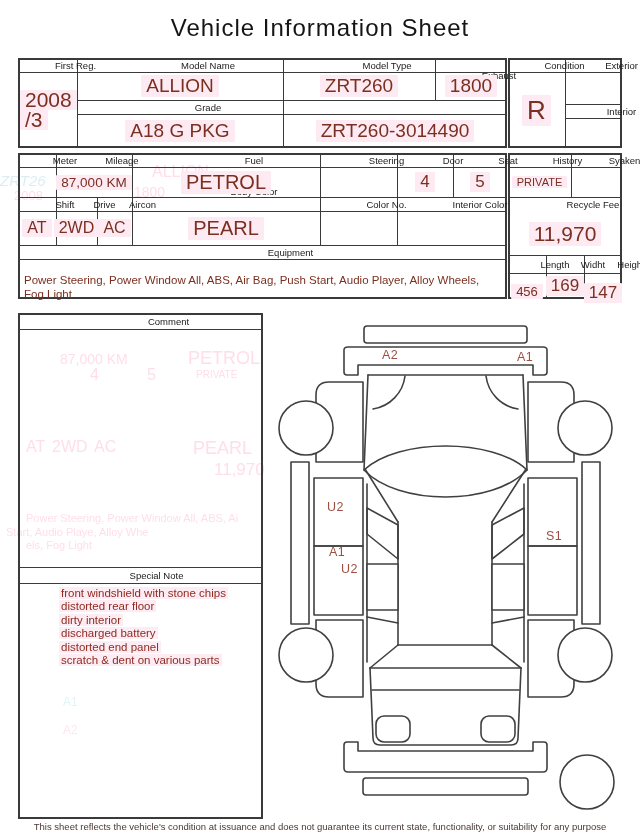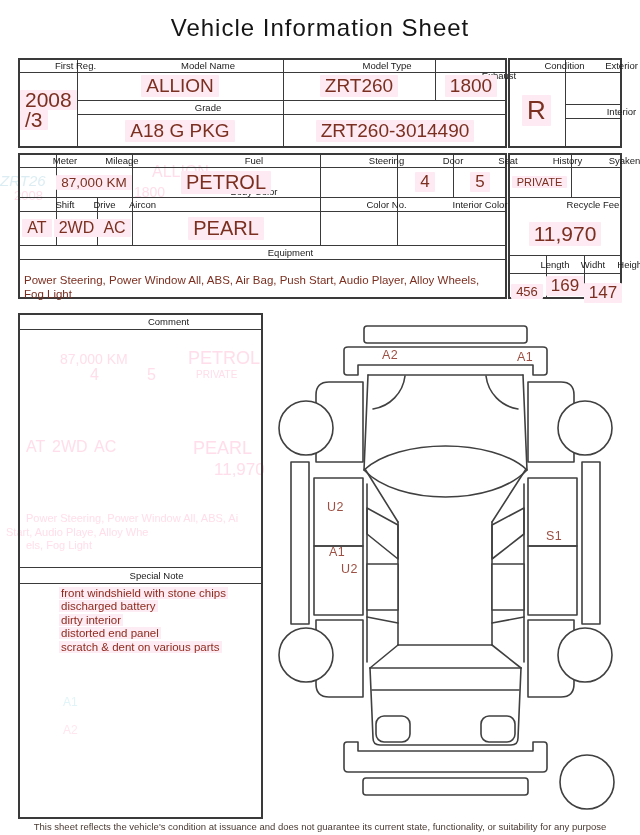--- a/index.html
+++ b/index.html
@@ -192,22 +192,23 @@
 
   <div class="box" style="left:18px;top:313px;width:245px;height:506px"></div>
   <div class="hl" style="left:18px;top:329px;width:245px"></div>
   <div class="hl" style="left:18px;top:567px;width:245px"></div>
   <div class="hl" style="left:18px;top:583px;width:245px"></div>
   <div class="lab" style="left:18px;top:314px;width:245px;height:15px">Comment</div>
   <div class="lab" style="left:18px;top:568px;width:221px;height:15px">Special Note</div>
 
   <div class="notes">
     <div class="note-line"><span class="nhi">front windshield with stone chips</span></div>
+    <div class="note-line"><span class="nhi">distorted rear floor</span></div>
+    <div class="note-line"><span class="nhi">dirty interior</span></div>
     <div class="note-line"><span class="nhi">discharged battery</span></div>
-    <div class="note-line"><span class="nhi">dirty interior</span></div>
     <div class="note-line"><span class="nhi">distorted end panel</span></div>
     <div class="note-line"><span class="nhi">scratch &amp; dent on various parts</span></div>
   </div>
 
   <div id="diagram">
     <svg width="370" height="515" viewBox="0 0 370 515">
       <g stroke="#404040" stroke-width="1.6" fill="none" stroke-linejoin="round" stroke-linecap="round">
 
         <path d="M93,70 H59 Q46,70 46,83 V150 H93 Z" fill="#ffffff"></path>
         <path d="M93,308 H46 V372 Q46,385 59,385 H93 Z" fill="#ffffff"></path>

